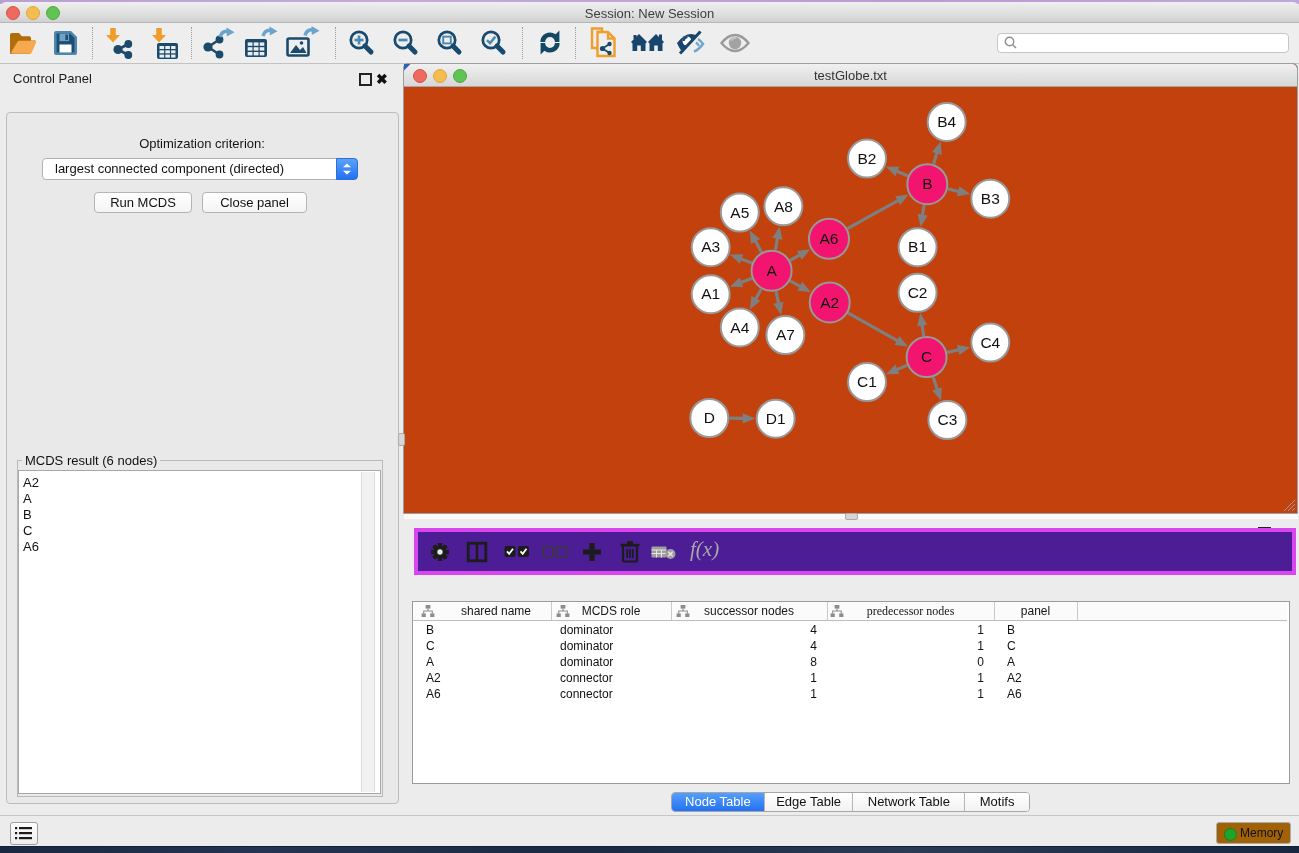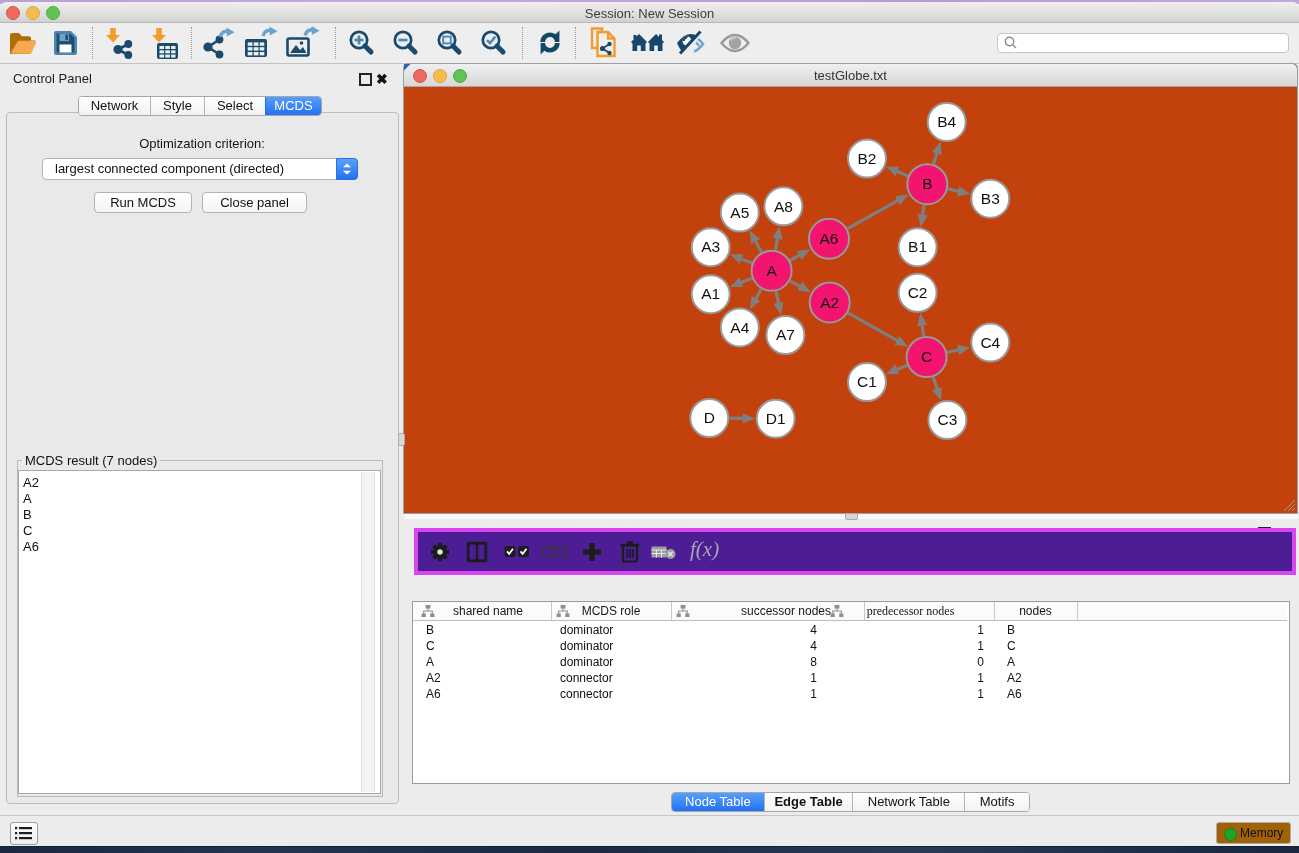--- a/index.html
+++ b/index.html
@@ -220,40 +220,34 @@
           <circle cx="6.5" cy="6.5" r="4.2" fill="none" stroke="#8d8d8d" stroke-width="1.4"></circle>
           <line x1="9.7" y1="9.7" x2="13" y2="13" stroke="#8d8d8d" stroke-width="1.4"></line>
         </svg>
   </div>
 </div>
 
 <div class="abs" id="cpTitle">Control Panel</div>
 <div class="abs sqbtn" style="left:359px;top:73px;"></div>
 <div class="abs xbtn" style="left:376px;top:71px;">✖</div>
 <div class="abs" id="cpPanel"></div>
-<div class="abs seg" style="left:78px;top:96px;width:242px;">
-  <div style="width:71px;">Network</div>
-  <div style="width:53px;">Style</div>
-  <div style="width:60px;">Select</div>
-  <div class="sel" style="width:55px;">MCDS</div>
-</div>
 <div class="abs" id="dropdown">
   <div class="txt">largest connected component (directed)</div>
   <div class="btn">
     <svg width="14" height="16" viewBox="0 0 14 16">
       <path d="M3 6.2 L7 2.4 L11 6.2 Z" fill="#ffffff"></path>
       <path d="M3 9.8 L7 13.6 L11 9.8 Z" fill="#ffffff"></path>
     </svg>
   </div>
 </div>
 <div class="abs" id="optLabel">Optimization criterion:</div>
 <div class="abs pushbtn" style="left:94px;top:192px;width:96px;line-height:19px;">Run MCDS</div>
 <div class="abs pushbtn" style="left:202px;top:192px;width:103px;line-height:19px;">Close panel</div>
 <div class="abs" id="fieldset"></div>
-<div class="abs" id="legend">MCDS result (7 nodes)</div>
+<div class="abs" id="legend">MCDS result (6 nodes)</div>
 <div class="abs" id="listbox">
   <div class="item" style="top:4px;">A2</div>
   <div class="item" style="top:20px;">A</div>
   <div class="item" style="top:36px;">B</div>
   <div class="item" style="top:52px;">C</div>
   <div class="item" style="top:68px;">A6</div>
   <div id="vscroll"></div>
 </div>
 
 <div class="abs" id="netwin">
@@ -428,33 +422,33 @@
           <line x1="10.5" y1="4" x2="10.5" y2="11.5"></line>
         </g>
     <circle cx="19.5" cy="8" r="5" fill="#9e9e9e"></circle>
     <path d="M17.3 5.8 L21.7 10.2 M21.7 5.8 L17.3 10.2" stroke="#e7e7e7" stroke-width="1.4"></path>
   </svg>
   <div style="position:absolute;left:272px;top:5px;font-family:'Liberation Serif',serif;font-style:italic;font-size:21px;color:#a9a9a9;">f(x)</div>
 </div>
 <div class="abs" id="tbl">
   <div id="tblhead">
     <div class="hcell" style="left:0;width:138px;">
-          <span style="left:6px;">shared name</span>
+          <span style="left:14px;">shared name</span>
         </div>
     <div class="hcell" style="left:138px;width:120px;">
           <span>MCDS role</span>
         </div>
-    <div class="hcell" style="left:258px;width:156px;margin-left:37px;">
+    <div class="hcell" style="left:258px;width:156px;">
           <span>successor nodes</span>
         </div>
     <div class="hcell" style="left:414px;width:167px;font-family:Liberation Serif, serif;">
           <span>predecessor nodes</span>
         </div>
     <div class="hcell" style="left:581px;width:83px;">
-          <span>nodes</span>
+          <span>panel</span>
         </div>
     <svg class="hicon" style="left:8px" width="14" height="14" viewBox="0 0 14 14">
 <g fill="#8d8d8d">
             <rect x="4.6" y="1" width="4.8" height="3.6"></rect>
             <rect x="0.6" y="9.4" width="4.2" height="3.6"></rect>
             <rect x="9.2" y="9.4" width="4.2" height="3.6"></rect>
           </g>
 <g stroke="#8d8d8d" stroke-width="1.1" fill="none">
             <path d="M7 4.6 L7 7 M2.7 9.4 L2.7 7 L11.3 7 L11.3 9.4"></path>
           </g>
@@ -521,21 +515,21 @@
   <div class="trow" style="top:84px;">
         <span style="left:13px;">A6</span>
         <span style="left:147px;">connector</span>
         <span style="left:258px;width:146px;text-align:right;">1</span>
         <span style="left:414px;width:157px;text-align:right;">1</span>
         <span style="left:594px;">A6</span>
       </div>
 </div>
 <div class="abs seg" style="left:671px;top:792px;width:357px;">
   <div class="sel" style="width:92px;">Node Table</div>
-  <div style="width:88px;font-weight:bold;">Edge Table</div>
+  <div style="width:88px;">Edge Table</div>
   <div style="width:111px;">Network Table</div>
   <div style="width:64px;">Motifs</div>
 </div>
 <div class="abs" id="statusline"></div>
 <div class="abs" id="listBtn">
   <svg width="18" height="15" viewBox="0 0 18 15" style="position:absolute;left:4px;top:3px">
     <g fill="#1c1c1c">
       <rect x="0" y="1" width="2.2" height="2.2"></rect>
           <rect x="4" y="1" width="13" height="2.2"></rect>
       <rect x="0" y="6" width="2.2" height="2.2"></rect>

